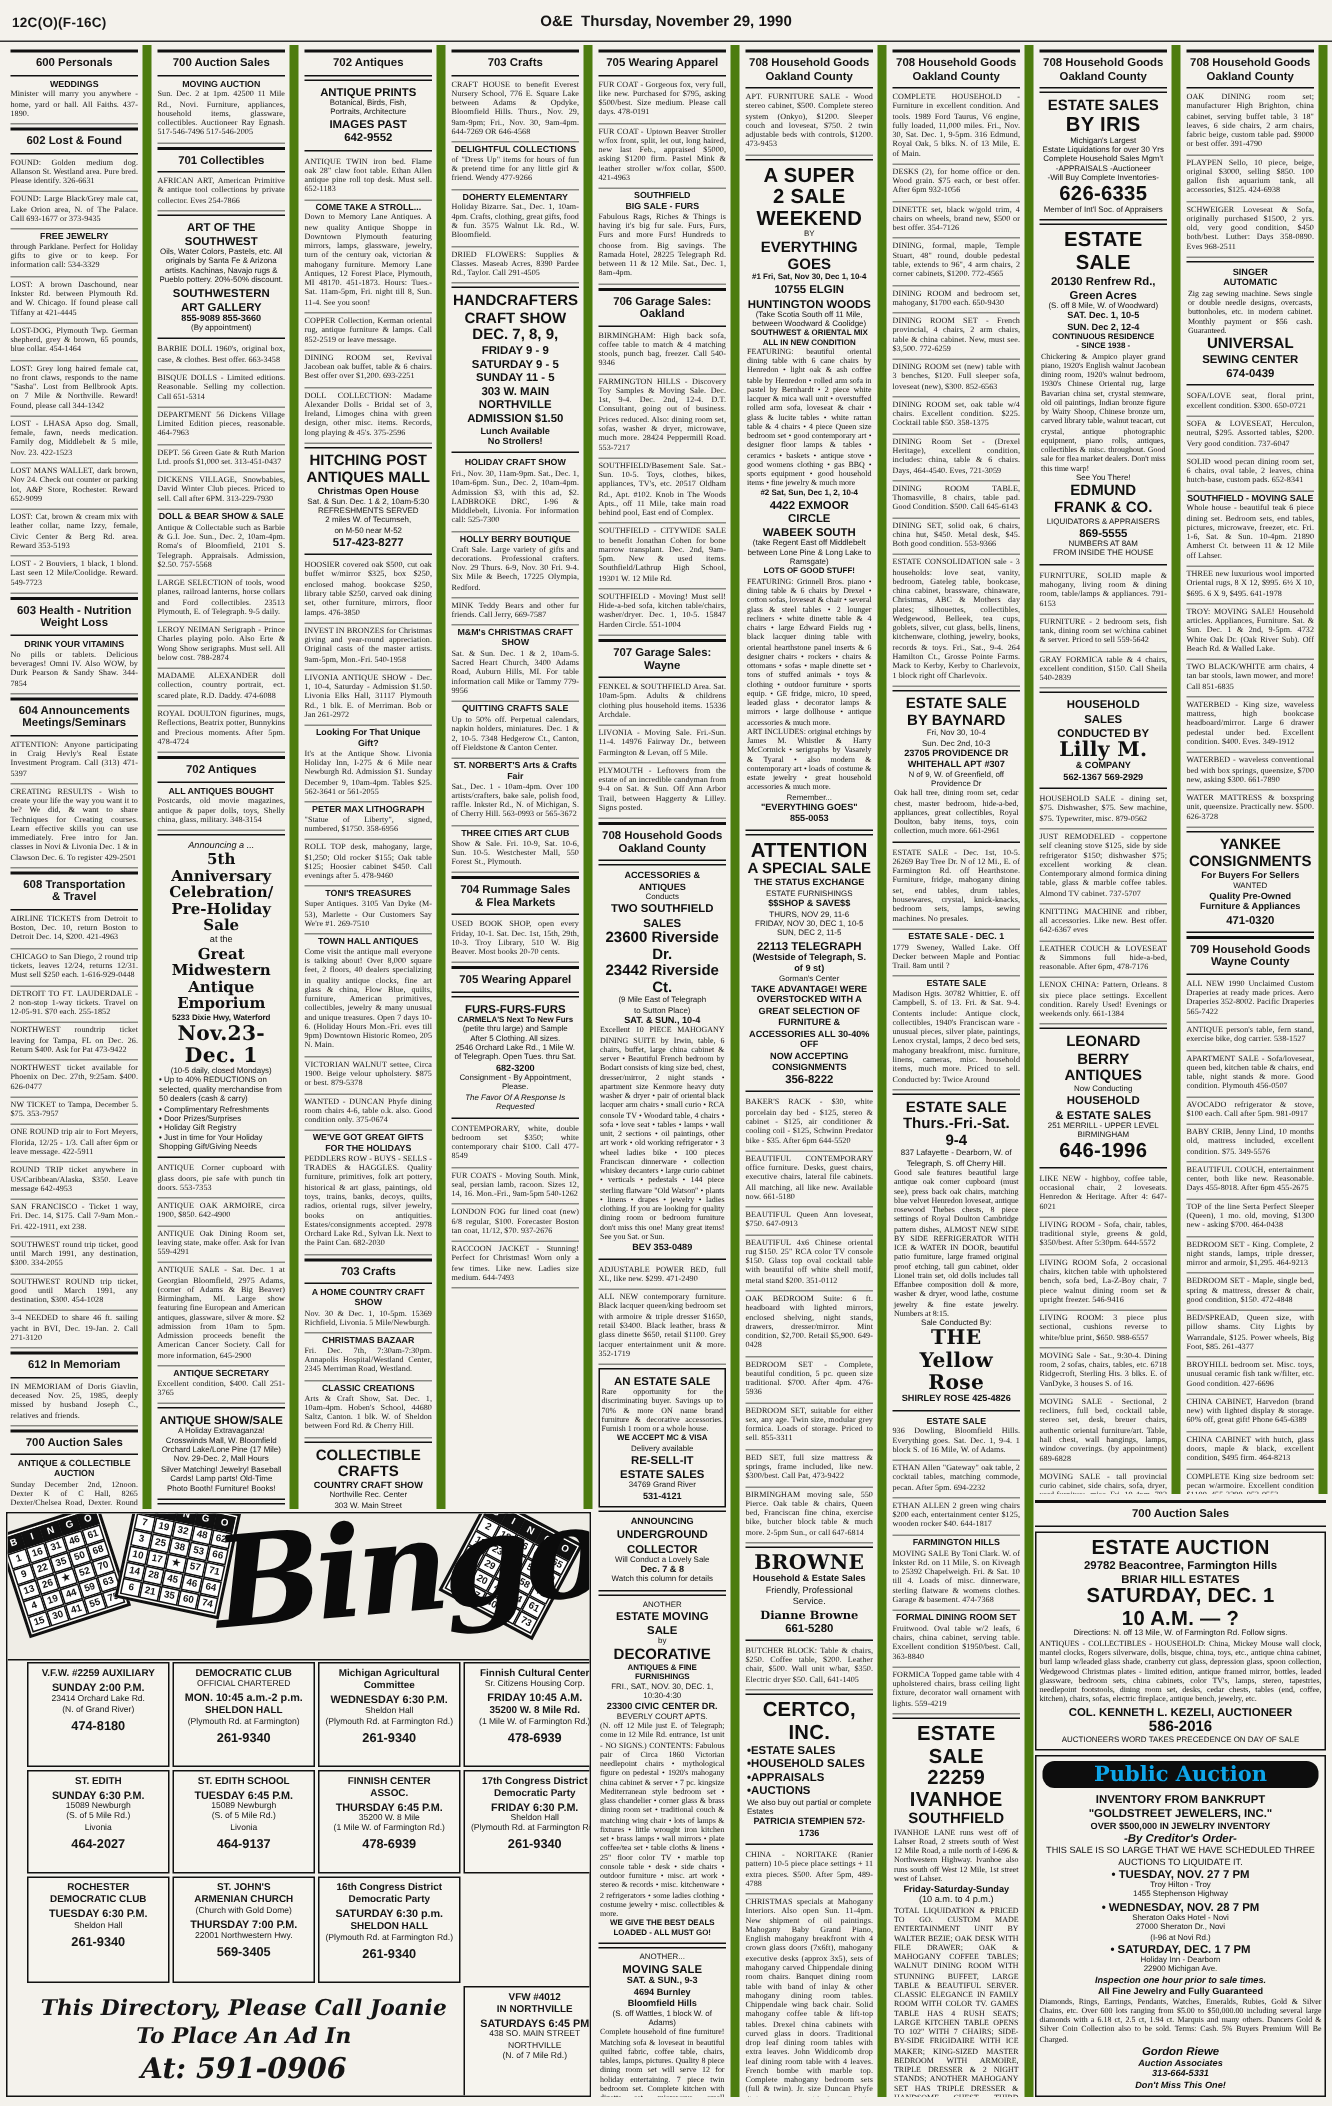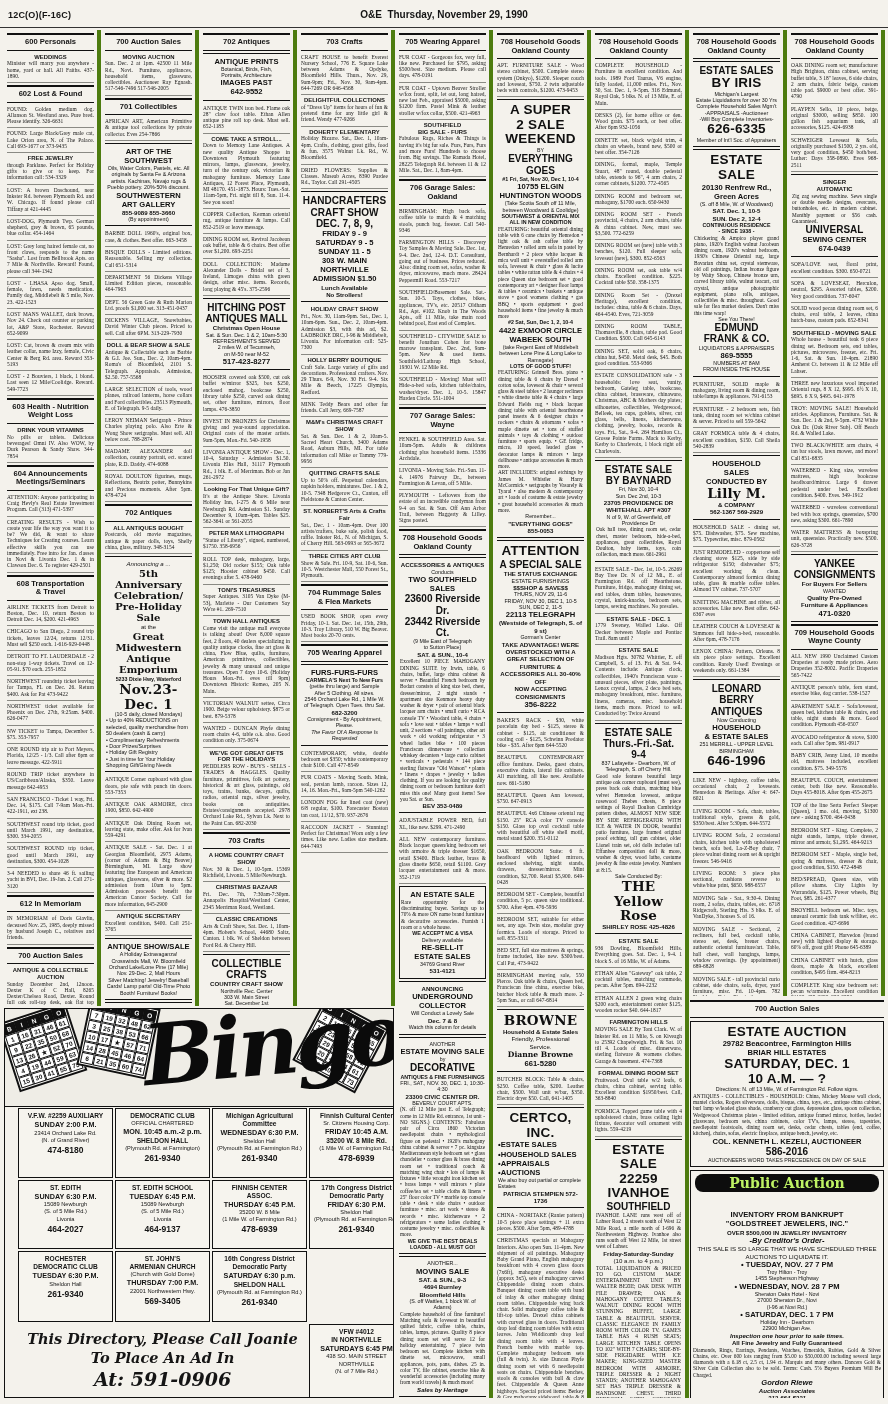--- a/index.html
+++ b/index.html
@@ -2,21 +2,21 @@
 <html><head>
 <meta charset="utf-8">
 <style>
   *{margin:0;padding:0;box-sizing:border-box}
   html,body{background:#9a9a96}
   #page{position:relative;width:888px;height:1404px;margin:0 auto;background:#f4f2ec;color:#151515;overflow:hidden;font-family:"Liberation Serif",serif}
   .hdr{position:absolute;top:4px;left:0;width:100%;height:24px;border-bottom:1px solid #333}
   .ed{position:absolute;left:8px;top:6px;font:700 9px "Liberation Sans",sans-serif;letter-spacing:.2px}
   .mastwrap{position:absolute;left:50%;transform:translateX(-50%);top:5px;font:700 10px "Liberation Sans",sans-serif;white-space:nowrap}
   .mastwrap .dt{font-weight:700}
-  .col{position:absolute;top:30px;width:97px;border-right:4px solid #4d7c0f;padding:1px 3px 0 3px;overflow:hidden;background:#f4f2ec}
+  .col{position:absolute;top:30px;width:97px;border-right:6px solid #4d7c0f;padding:1px 3px 0 3px;overflow:hidden;background:#f4f2ec}
   .sec{font:700 7.6px/1.12 "Liberation Sans",sans-serif;text-align:center;padding:3px 0;border-top:2px solid #111;border-bottom:1px solid #111;margin:2px 0 1px;white-space:pre-line}
   .ad{border-bottom:1px solid #8a8a84;padding:2px 0 3px}
   .adh{font:700 5.9px/1.15 "Liberation Sans",sans-serif;text-align:center;white-space:pre-line}
   .adt{font:5.4px/1.16 "Liberation Serif",serif;text-align:justify;letter-spacing:.05px}
   .disp{border-top:1.5px solid #111;border-bottom:1.5px solid #111;margin:2px 0;padding:3px 1px}
   .disp.bx{border:1.5px solid #111}
   .ln{text-align:center;font-family:"Liberation Sans",sans-serif;color:#101010}
   .xl{font-size:13.5px;font-weight:700;line-height:1.08;letter-spacing:.2px}
   .lg{font-size:10px;font-weight:700;line-height:1.12}
   .md{font-size:7.6px;font-weight:700;line-height:1.2}
@@ -38,21 +38,21 @@
   .d1{font:700 6.6px/1.2 "Liberation Sans",sans-serif}
   .d2{font:700 7.2px/1.35 "Liberation Sans",sans-serif}
   .d3{font:5.7px/1.25 "Liberation Sans",sans-serif}
   .d4{font:700 8.5px/1.5 "Liberation Sans",sans-serif}
   #placead{grid-column:1 / span 3;display:flex;flex-direction:column;justify-content:center;margin:1px;padding:2px}
   .pa1{font:italic 700 14.5px/1.25 "DejaVu Serif",serif;text-align:center}
   .pa2{font:italic 700 19px/1.3 "DejaVu Serif",serif;text-align:center}
   
   #auctions{position:absolute;left:690px;top:998px;width:194px;height:400px;background:#f4f2ec;overflow:hidden}
   #auctions .disp{padding:3px 2px;margin:3px 0}
-  .bar{background:#0d0d0d;color:#bef264;font:700 14px/1.3 "DejaVu Serif",serif;border-radius:8px;margin:0 2px 18px}
+  .bar{background:#0d0d0d;color:#0ea5e9;font:700 14px/1.3 "DejaVu Serif",serif;border-radius:8px;margin:0 2px 3px}
 </style>
 </head>
 <body>
 
 <div id="page">
   <div class="hdr">
     <span class="ed">12C(O)(F-16C)</span>
     <span class="mastwrap"><b>O&amp;E</b>&nbsp;&nbsp;<span class="dt">Thursday, November 29, 1990</span></span>
   </div>
 

